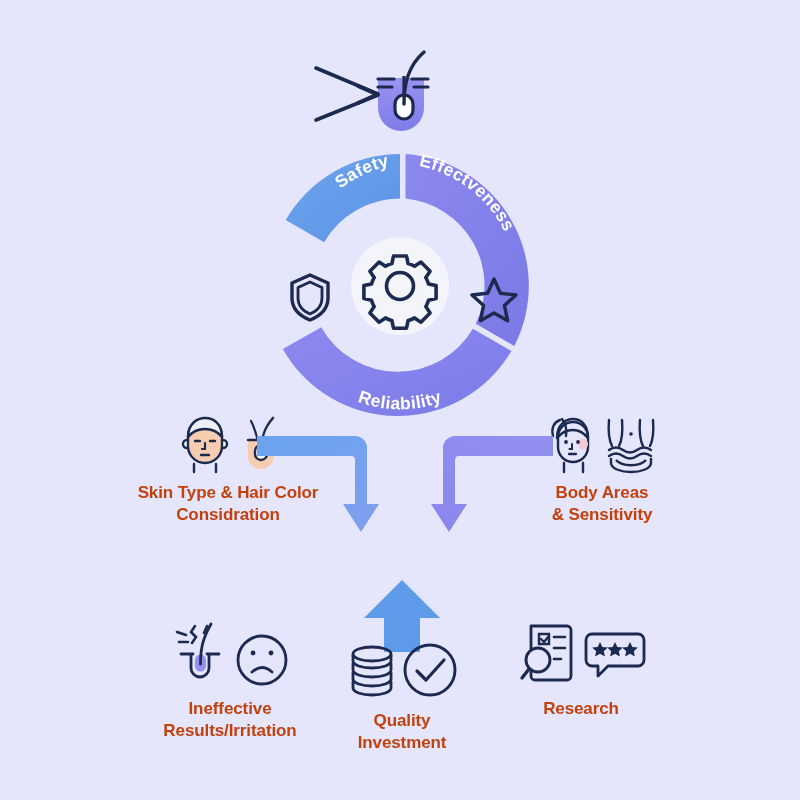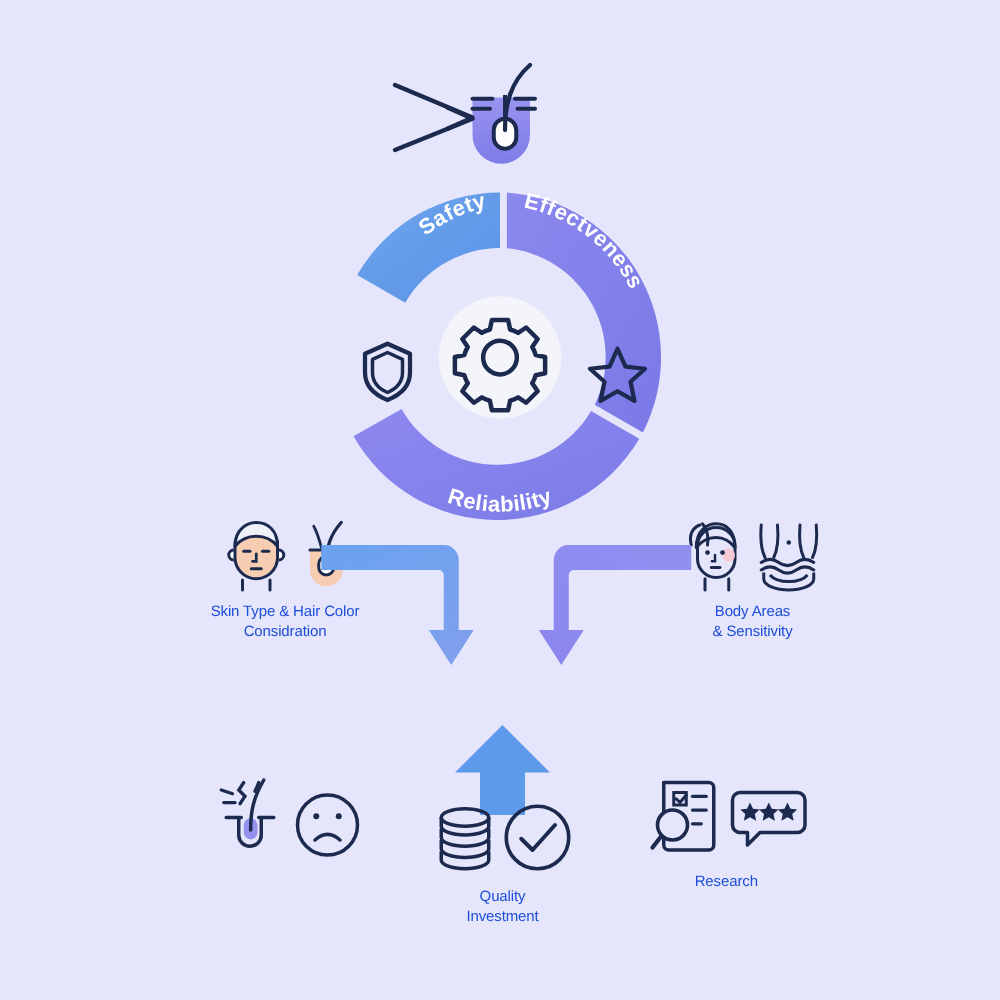--- a/index.html
+++ b/index.html
@@ -43,23 +43,23 @@
     text-align: center;
   }
   .mid-item .icons {
     height: 62px;
     display: flex;
     align-items: flex-end;
     justify-content: center;
     gap: 4px;
   }
   .cap {
-    color: #1d4ed8;
-    font-size: 12px;
-    font-weight: normal;
+    color: #c2410c;
+    font-size: 17px;
+    font-weight: bold;
     line-height: 1.3;
     margin-top: 8px;
     letter-spacing: -0.1px;
   }
 
   
   .bot-item {
     position: absolute;
     text-align: center;
   }
@@ -341,20 +341,24 @@
         <path d="M29.5 44 C29.5 28, 32 18, 40 4" fill="none" stroke="#1b2a4e" stroke-width="2.8" stroke-linecap="round"></path>
       </svg>
 
       <svg width="56" height="68" viewBox="0 0 56 68">
         <circle cx="28" cy="40" r="24" fill="none" stroke="#1b2a4e" stroke-width="2.8"></circle>
         <circle cx="19" cy="33" r="2.4" fill="#1b2a4e"></circle>
         <circle cx="37" cy="33" r="2.4" fill="#1b2a4e"></circle>
         <path d="M18 52 q10 -9 20 0" fill="none" stroke="#1b2a4e" stroke-width="2.8" stroke-linecap="round"></path>
       </svg>
     </div>
+    <div class="cap">
+      <div>Ineffective</div>
+      <div>Results/Irritation</div>
+    </div>
   </div>
 
   <div class="bot-item" id="bot-center">
     <div class="icons">
       <svg width="52" height="62" viewBox="0 0 52 62">
         <g fill="none" stroke="#1b2a4e" stroke-width="2.8">
           <ellipse cx="26" cy="16" rx="19" ry="7"></ellipse>
           <path d="M7 16 v7 a19 7 0 0 0 38 0 v-7"></path>
           <path d="M7 25 v7 a19 7 0 0 0 38 0 v-7"></path>
           <path d="M7 34 v7 a19 7 0 0 0 38 0 v-7"></path>

